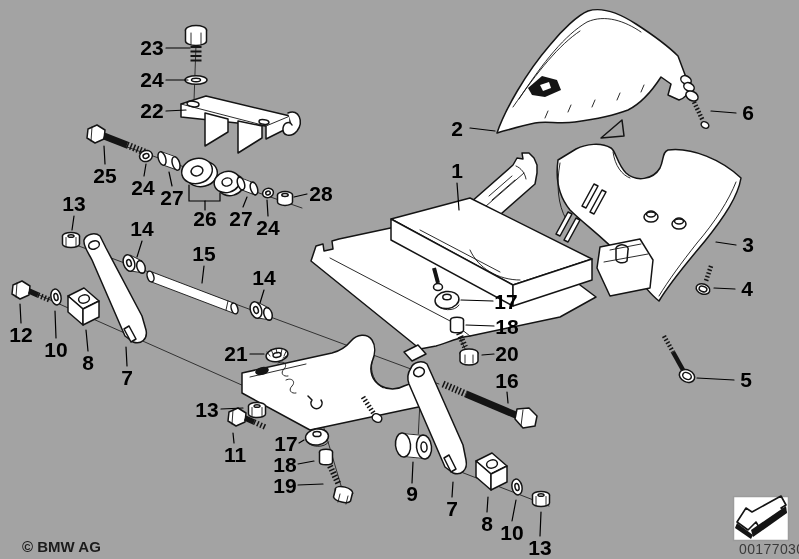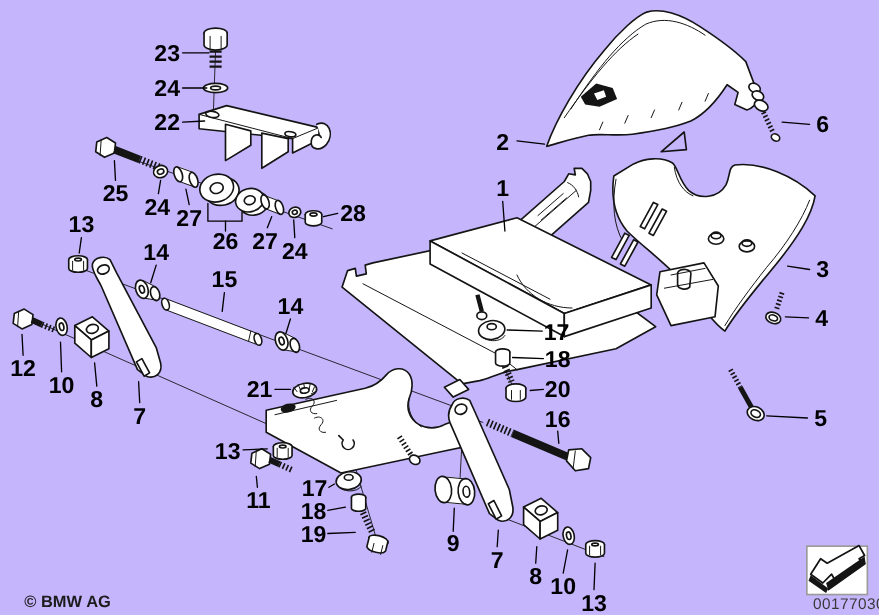--- a/index.html
+++ b/index.html
@@ -1,16 +1,16 @@
 <!DOCTYPE html>
 <html><head>
 <meta charset="utf-8">
 <style>
   html,body{margin:0;padding:0;background:#e8e8e8;}
-  .stage{position:relative;width:799px;height:559px;background:#c4b5fd;overflow:hidden;
+  .stage{position:relative;width:799px;height:559px;background:#a3a3a3;overflow:hidden;
          font-family:"Liberation Sans", sans-serif;}
   svg{display:block}
   .outline{fill:#ffffff;stroke:#141414;stroke-width:1.5;stroke-linejoin:round;stroke-linecap:round;}
   .outline2{fill:none;stroke:#141414;stroke-width:1.5;stroke-linejoin:round;stroke-linecap:round;}
   .thin{fill:none;stroke:#141414;stroke-width:0.9;stroke-linecap:round;}
   .axis{fill:none;stroke:#141414;stroke-width:0.8;stroke-linecap:round;}
   .fillw{fill:#ffffff;stroke:none;}
   .dark{fill:#141414;stroke:none;}
   .thread{fill:none;stroke:#141414;stroke-linecap:butt;}
   .callout-label{font-family:"Liberation Sans", sans-serif;font-weight:bold;font-size:21px;

